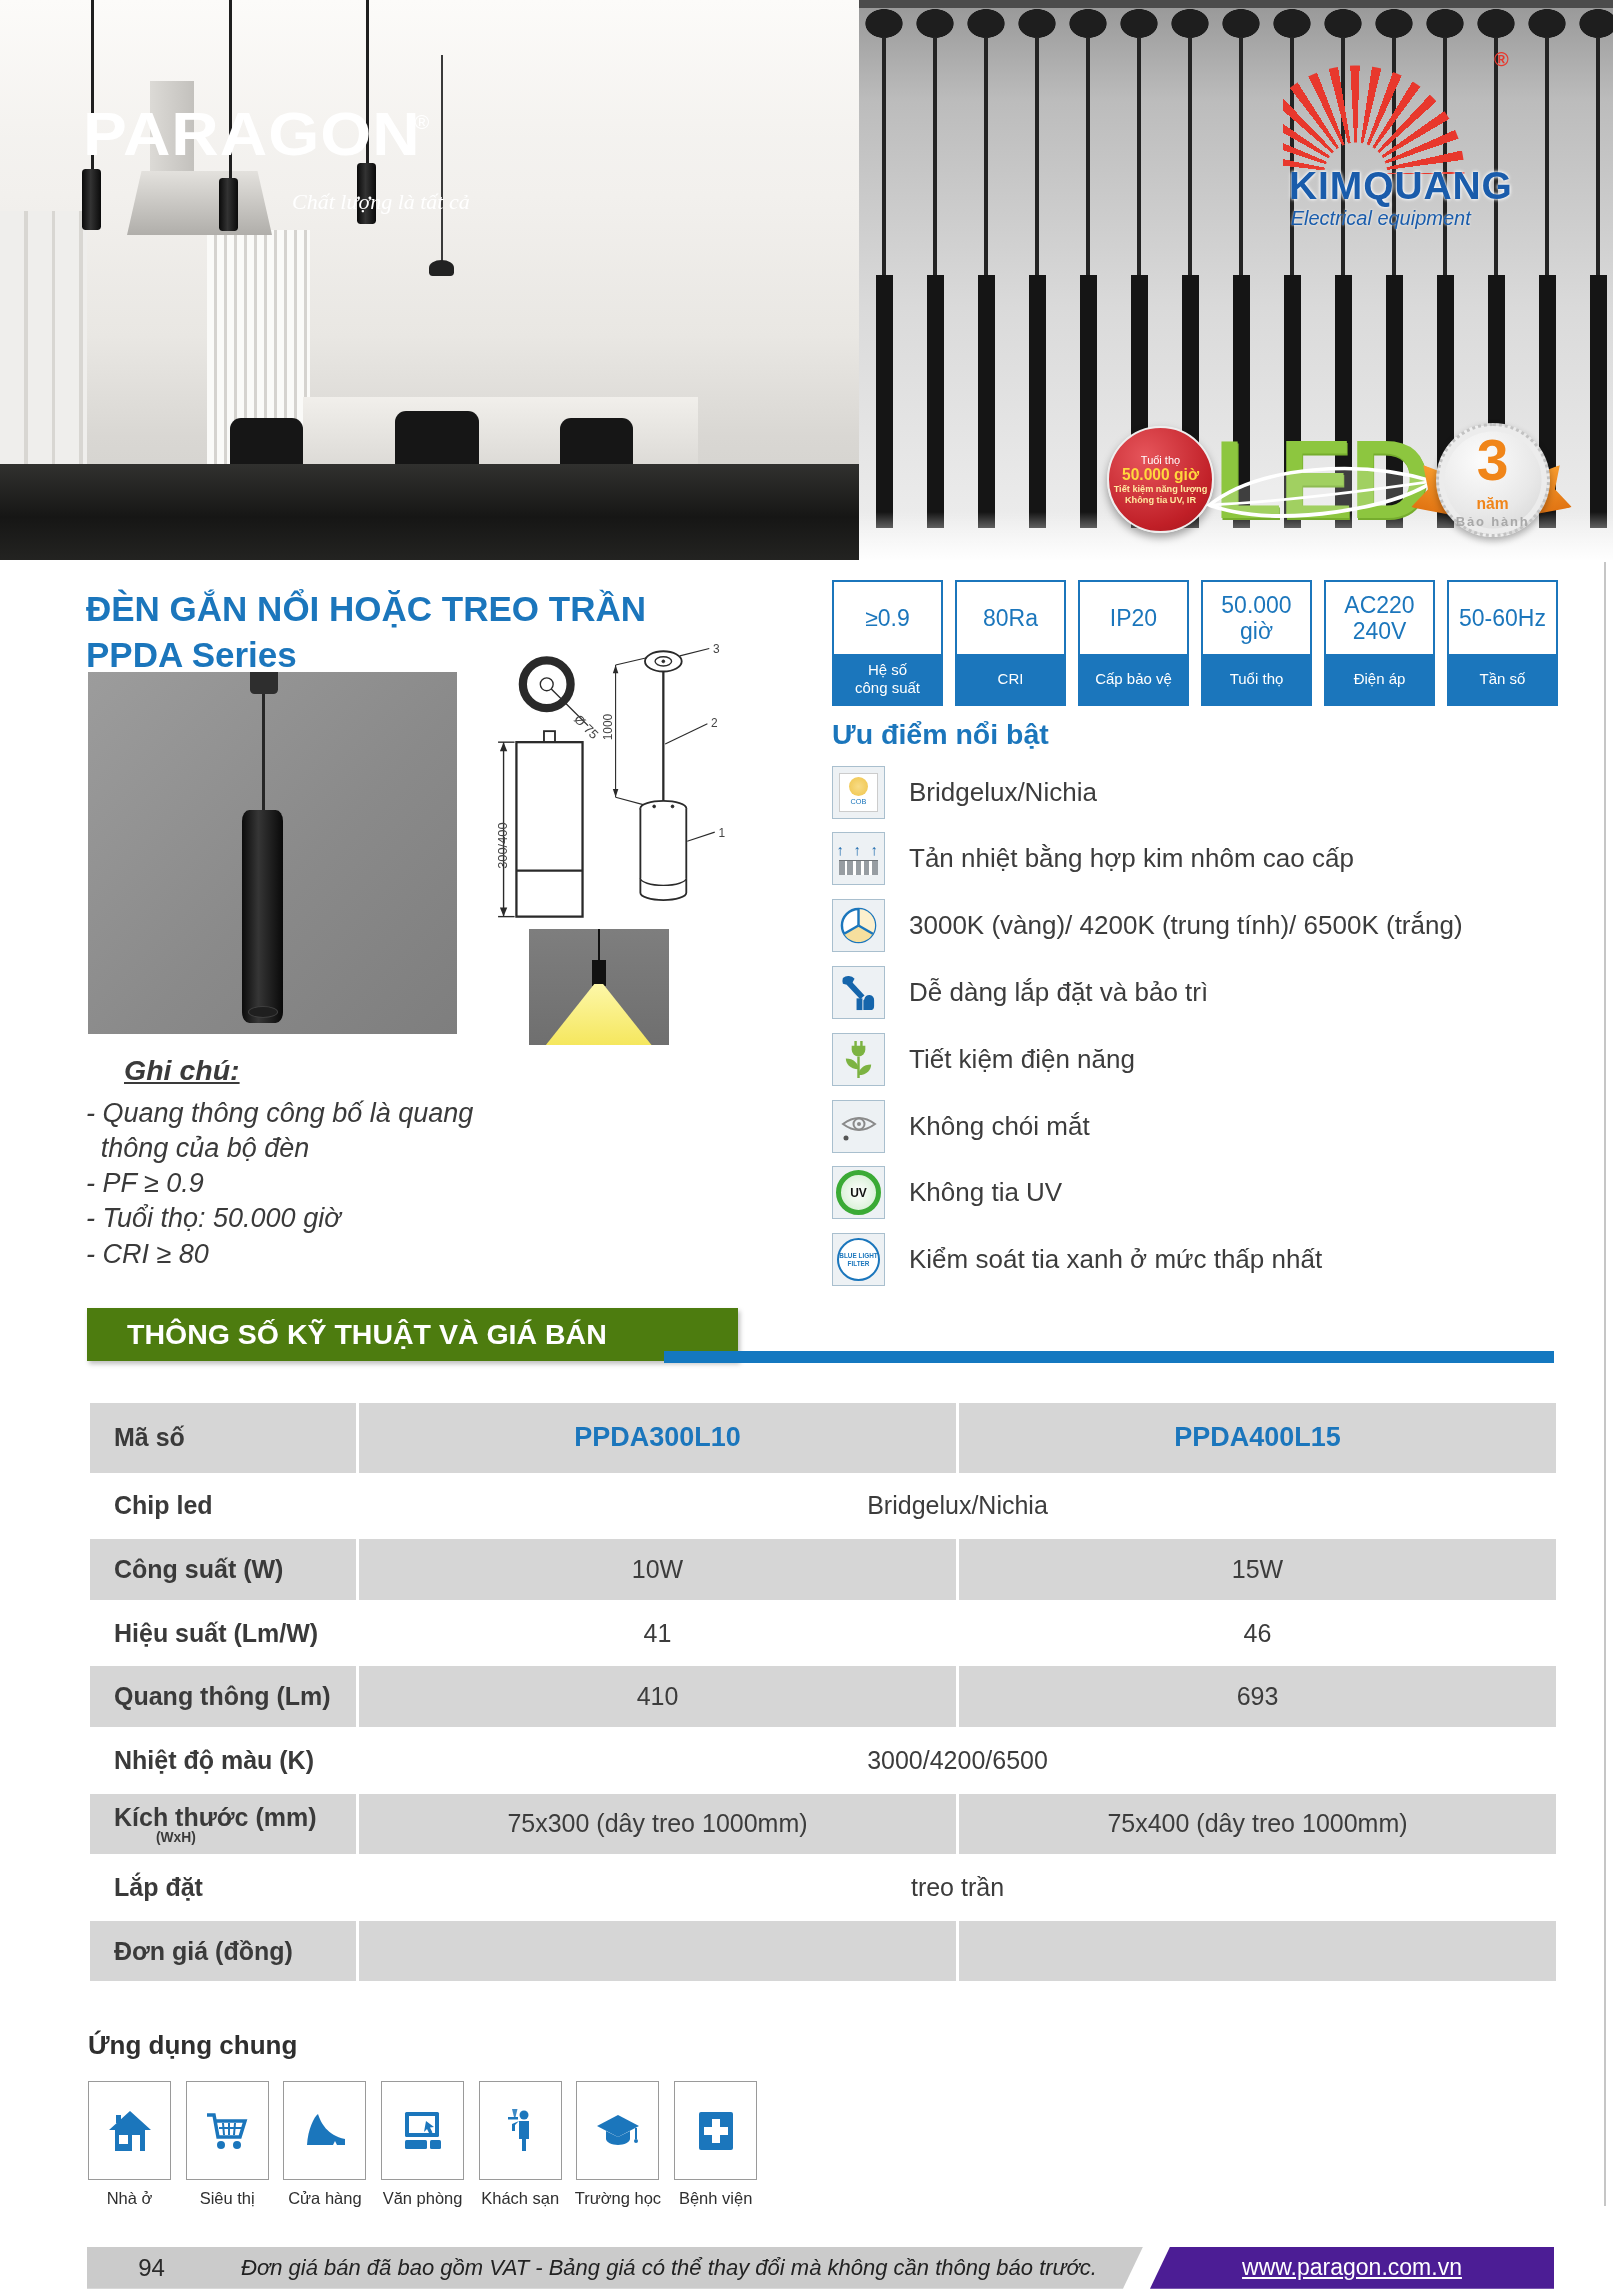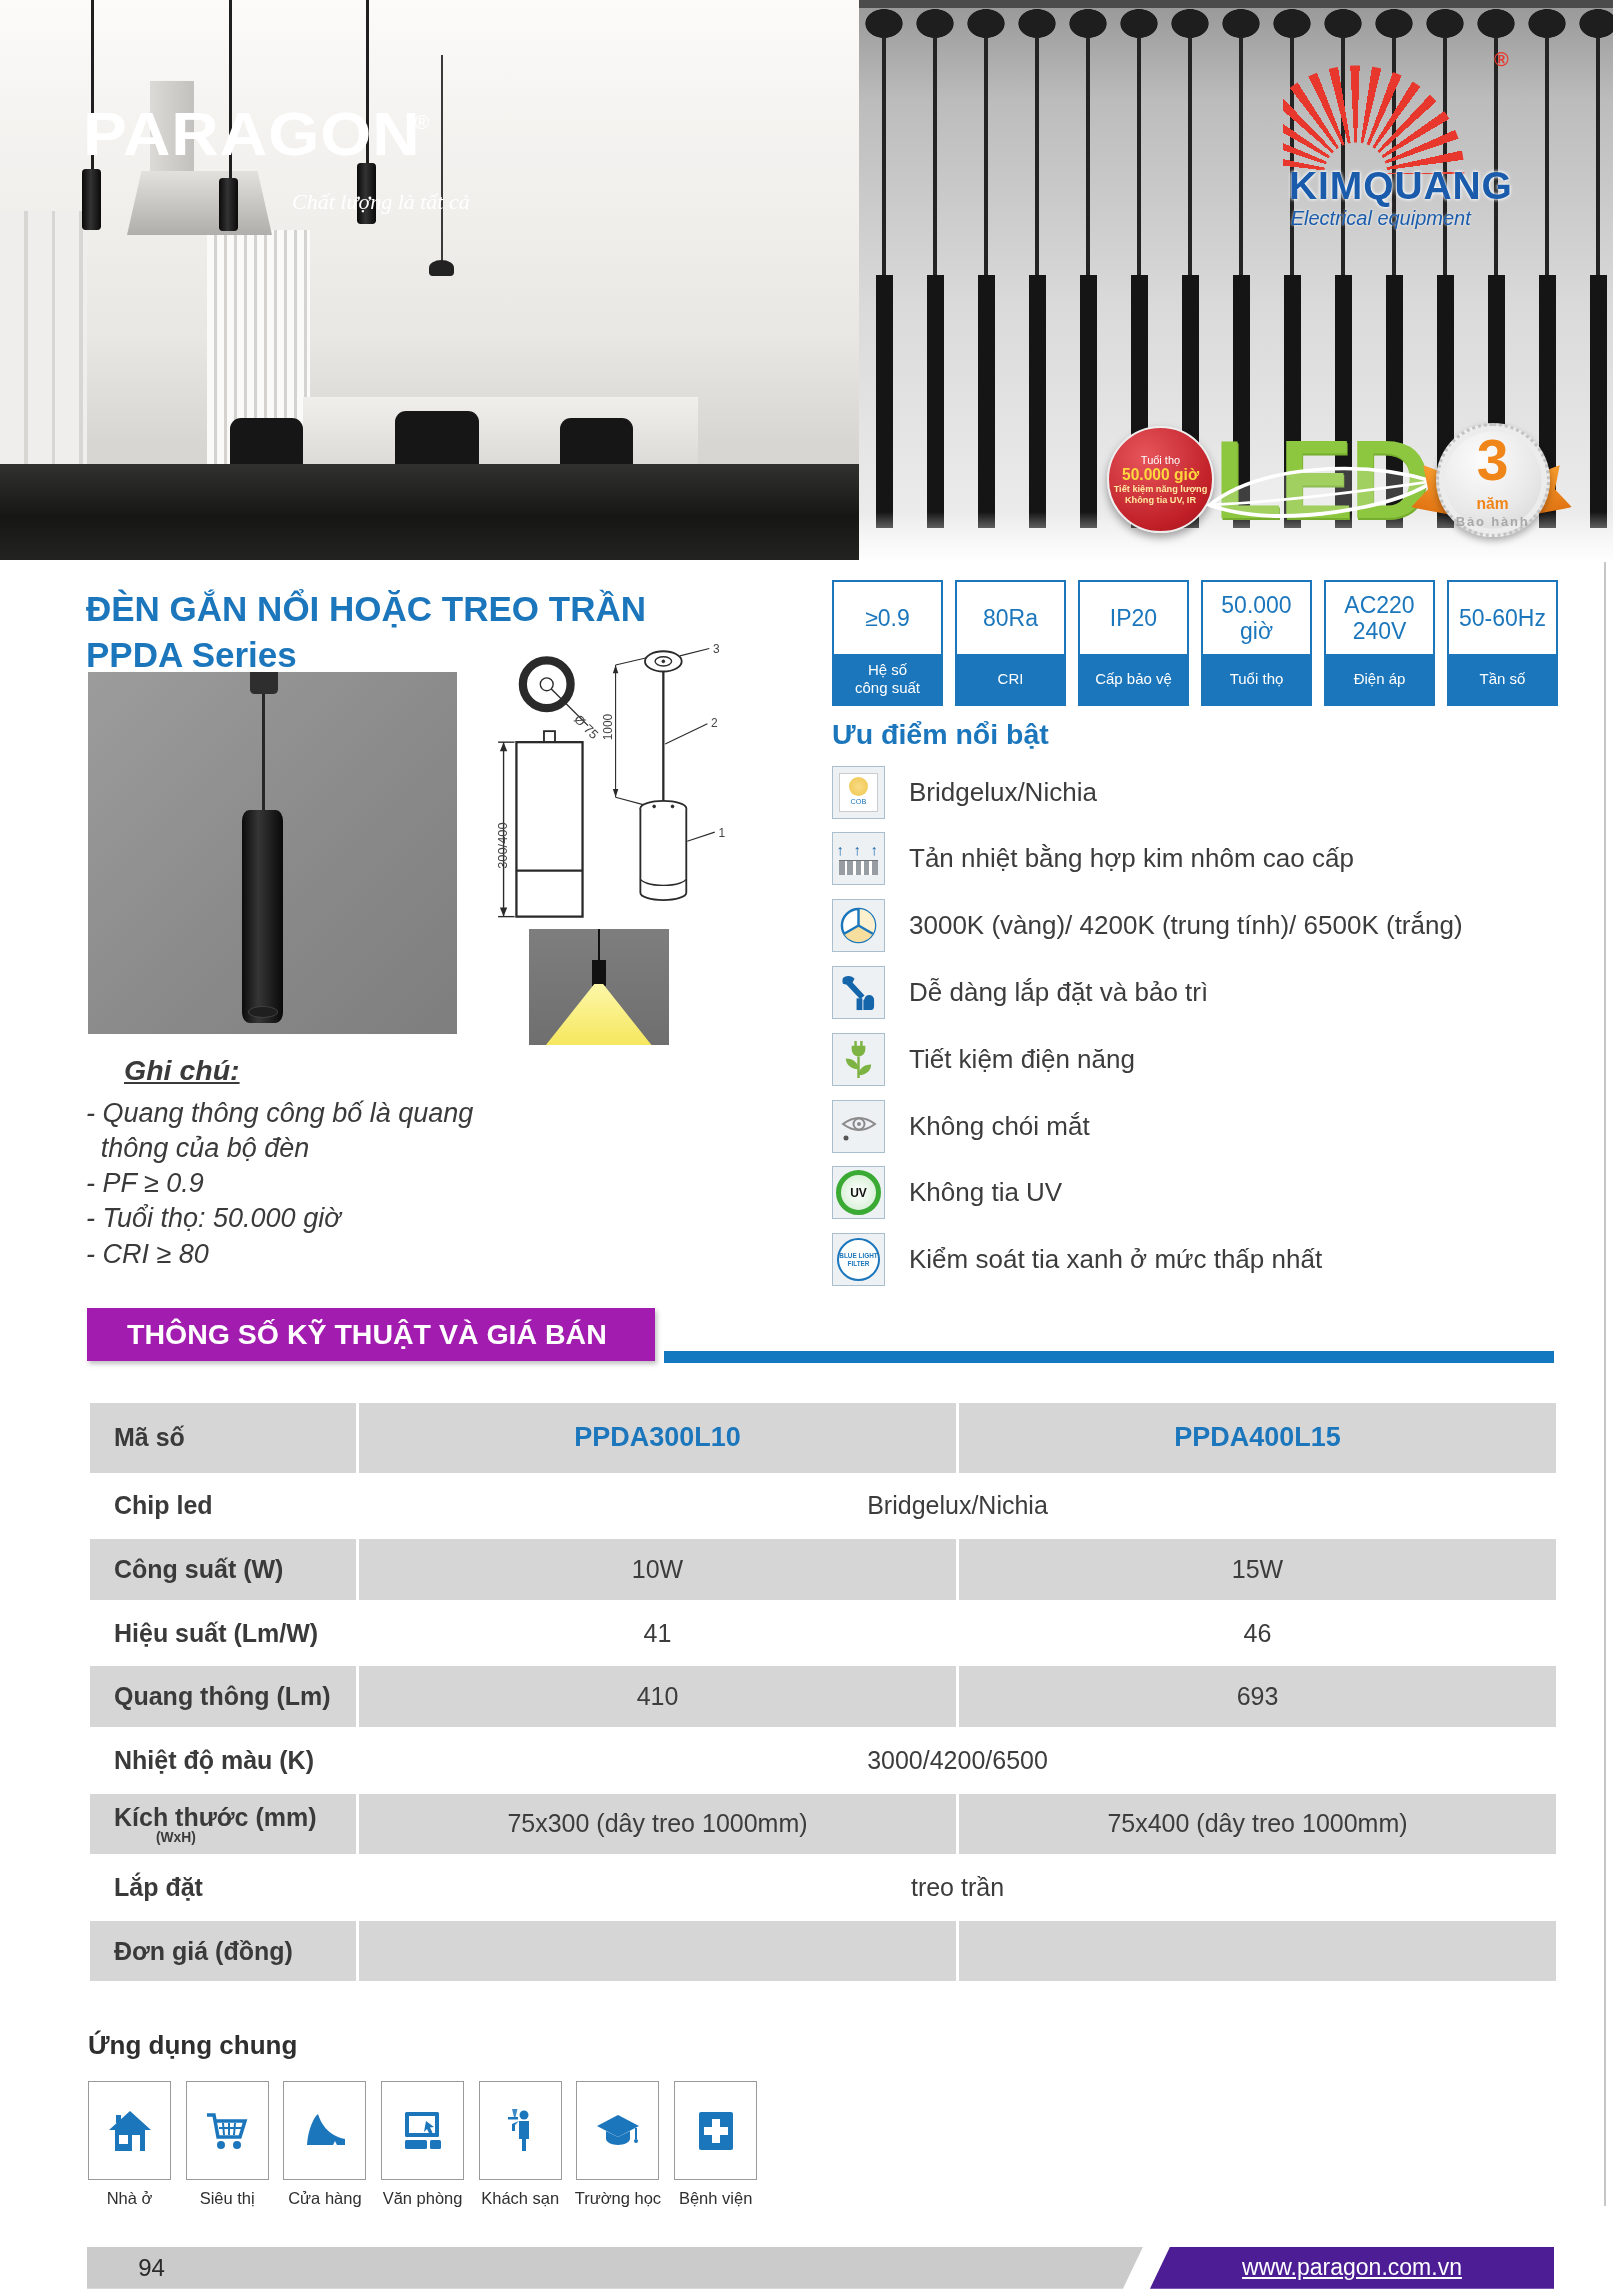--- a/index.html
+++ b/index.html
@@ -116,21 +116,21 @@
   .hs-arrows{color:#1565ab;font-size:14.7px;font-weight:bold;letter-spacing:2.8px;line-height:1;}
   .hs-base{width:39px;height:13.8px;margin-top:1.8px;border-top:1.8px solid #6f7478;
            background:repeating-linear-gradient(90deg,#979da2 0 5.5px,#fff 5.5px 8.3px);}
   .uv-ring{width:35px;height:35px;border-radius:50%;border:5.5px solid #3aaa35;background:radial-gradient(#fff,#cdeccb);
            display:flex;align-items:center;justify-content:center;font-size:12px;font-weight:bold;color:#111;}
   .blf-ring{width:39px;height:39px;border-radius:50%;border:2.8px solid #1b76bc;background:#fff;
             display:flex;align-items:center;justify-content:center;text-align:center;font-size:6.4px;font-weight:bold;color:#1b76bc;white-space:pre-line;line-height:1.2;}
 
   
   .banner-row{position:relative;margin-left:87px;width:1467px;height:55px;}
-  .banner-box{position:absolute;left:0;top:0;width:568px;height:53px;background:#a21caf;box-shadow:1.8px 2.8px 4.6px rgba(0,0,0,.25);
+  .banner-box{position:absolute;left:0;top:0;width:651px;height:53px;background:#4d7c0f;box-shadow:1.8px 2.8px 4.6px rgba(0,0,0,.25);
               display:flex;align-items:center;padding-left:40px;box-sizing:border-box;color:#fff;font-size:28.5px;font-weight:bold;}
   .banner-line{position:absolute;left:577px;right:0;bottom:0;height:12px;background:#1478c0;}
 
   
   .spec-table{margin:37px 0 0 87px;width:1467px;border-collapse:separate;border-spacing:3.7px;table-layout:fixed;}
   .spec-table td{height:57px;padding:1.8px 11px;vertical-align:middle;}
   .row-gray td{background:#d6d6d6;}
   .row-white td{background:#fff;}
   td.lbl{font-weight:bold;color:#3a3a3a;font-size:25px;padding-left:24px;}
   td.val{text-align:center;color:#3c3c3c;font-size:25px;}
@@ -564,18 +564,19 @@
           </svg>
         </div>
         <div class="app-label">Bệnh viện</div>
       </div>
     </div>
   </div>
 
   <div class="footer-bar">
     <div class="fb-gray"></div>
     <div class="fb-pagenum">94</div>
+    <div class="fb-disclaimer">Đơn giá bán đã bao gồm VAT - Bảng giá có thể thay đổi mà không cần thông báo trước.</div>
     <div class="fb-blue">www.paragon.com.vn</div>
   </div>
 
   <div class="page-edge"></div>
 </div>
 
 
 </body></html>

